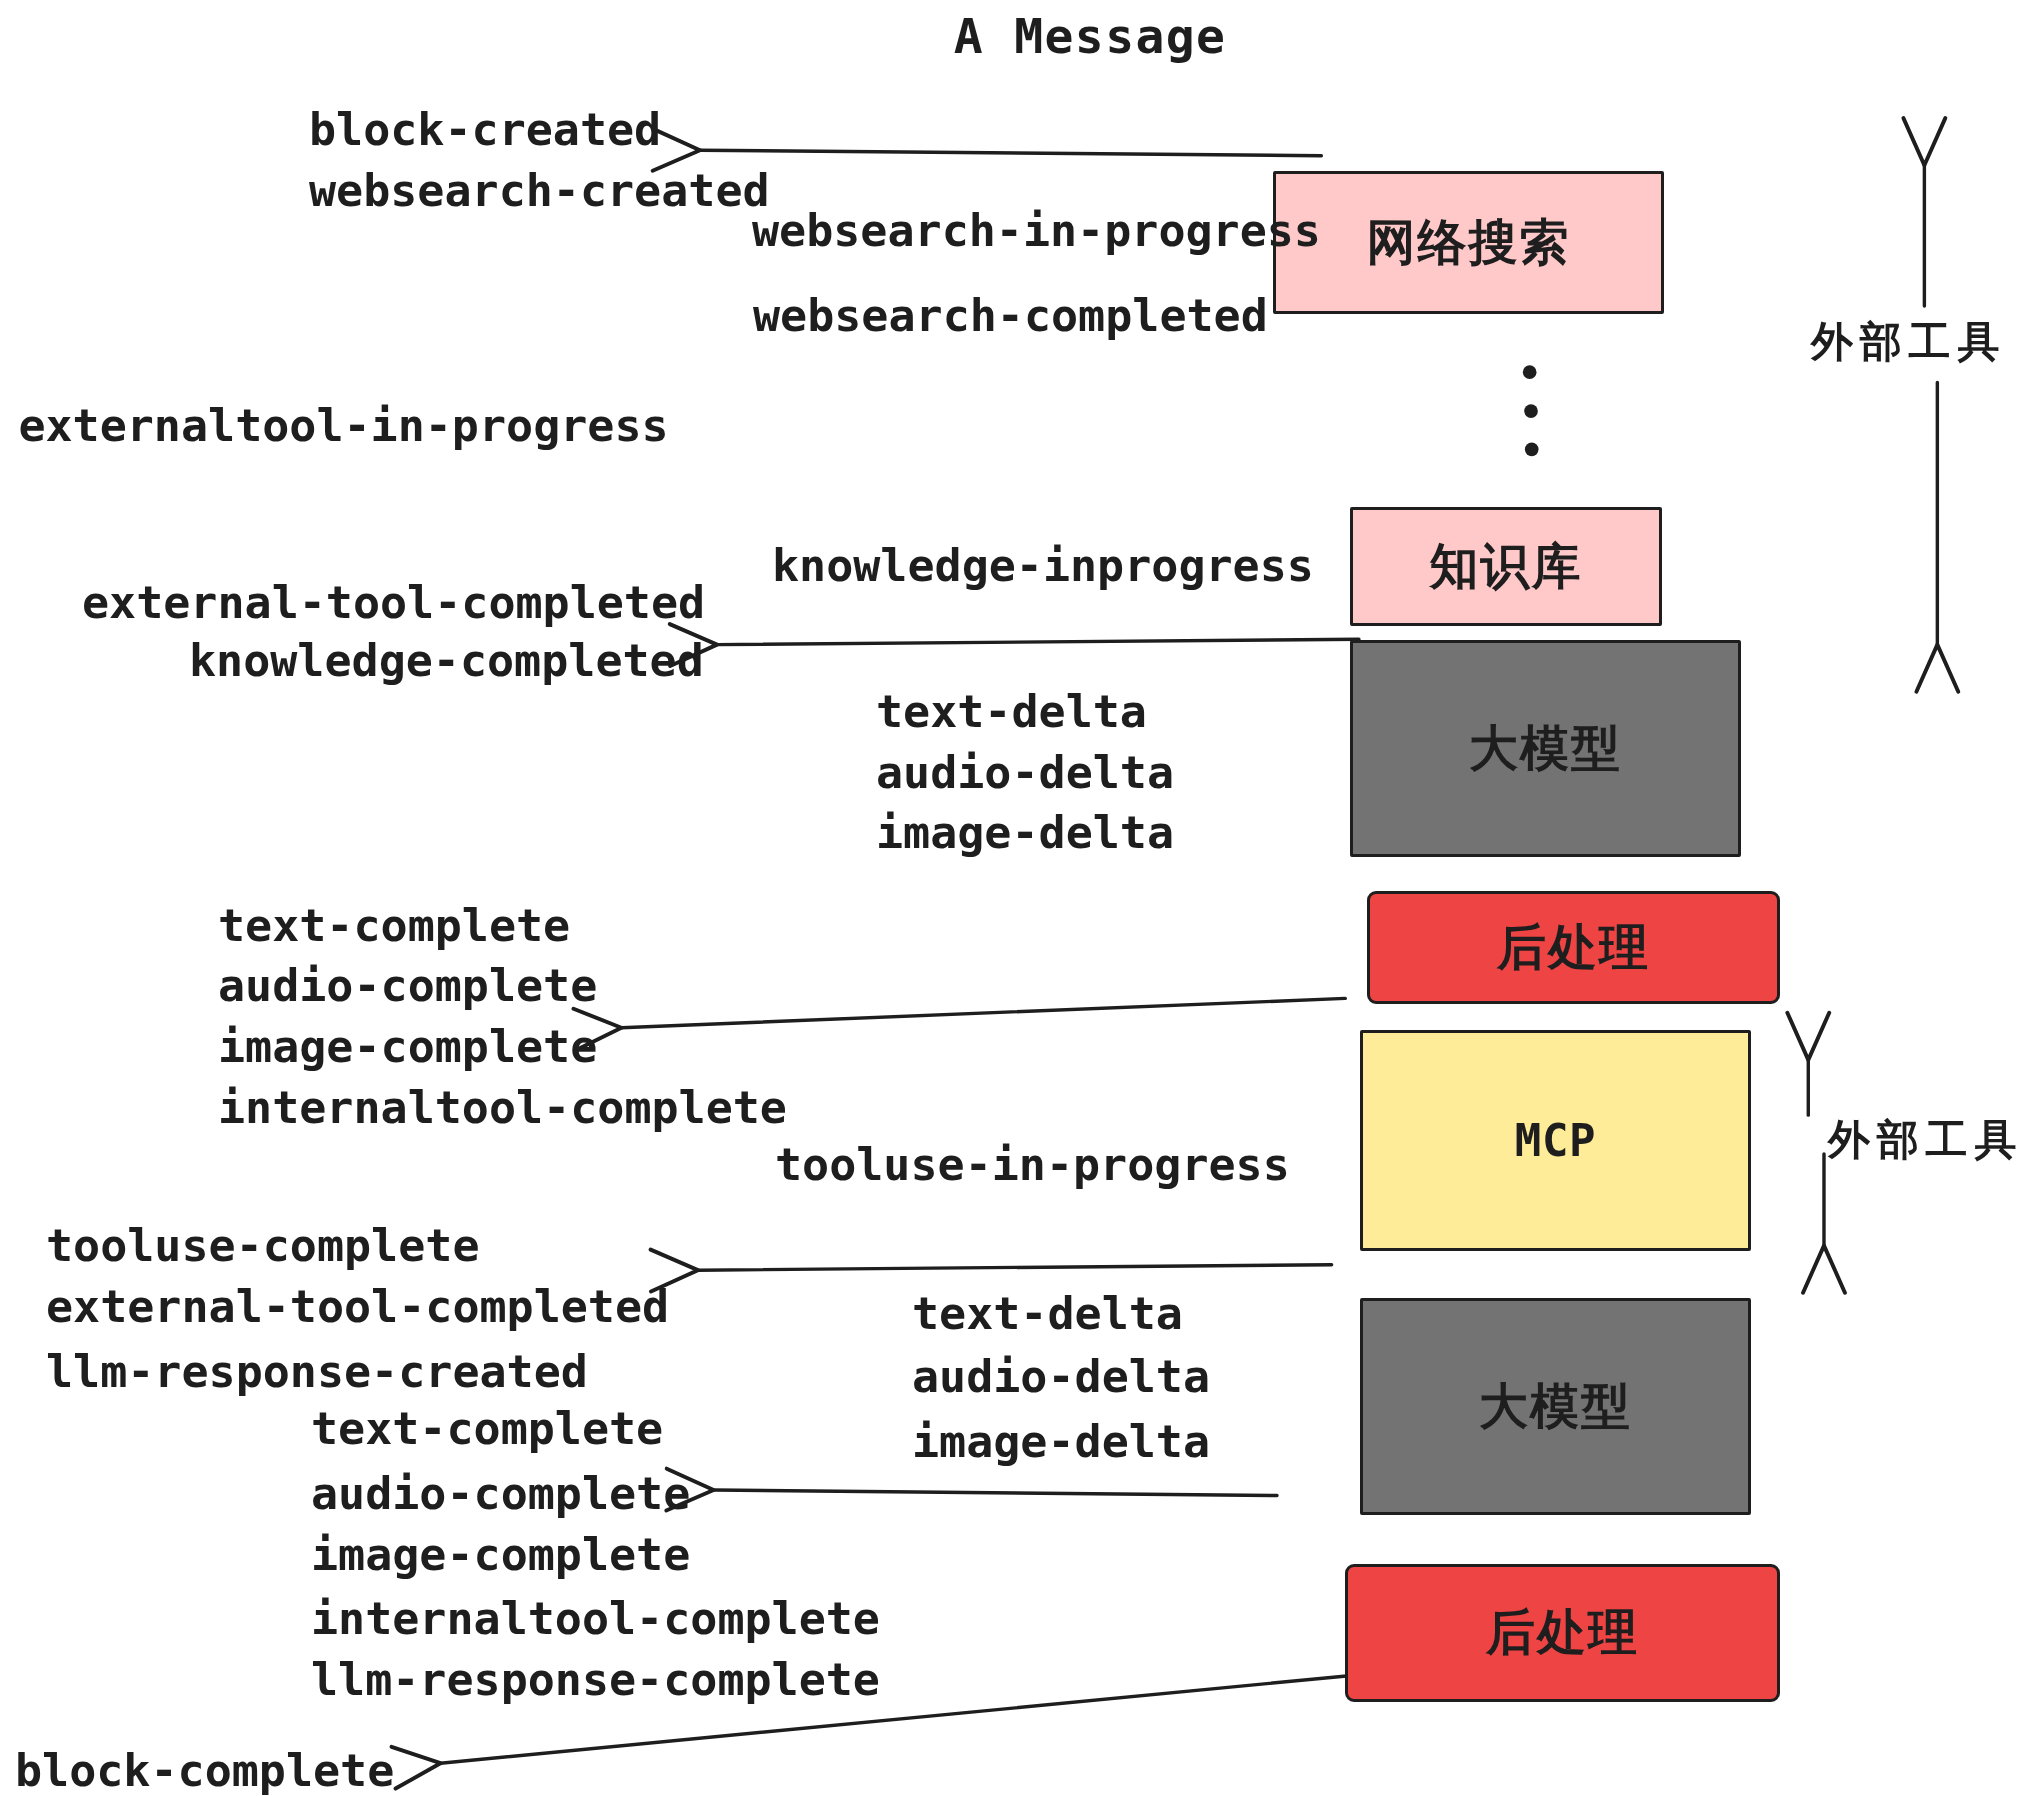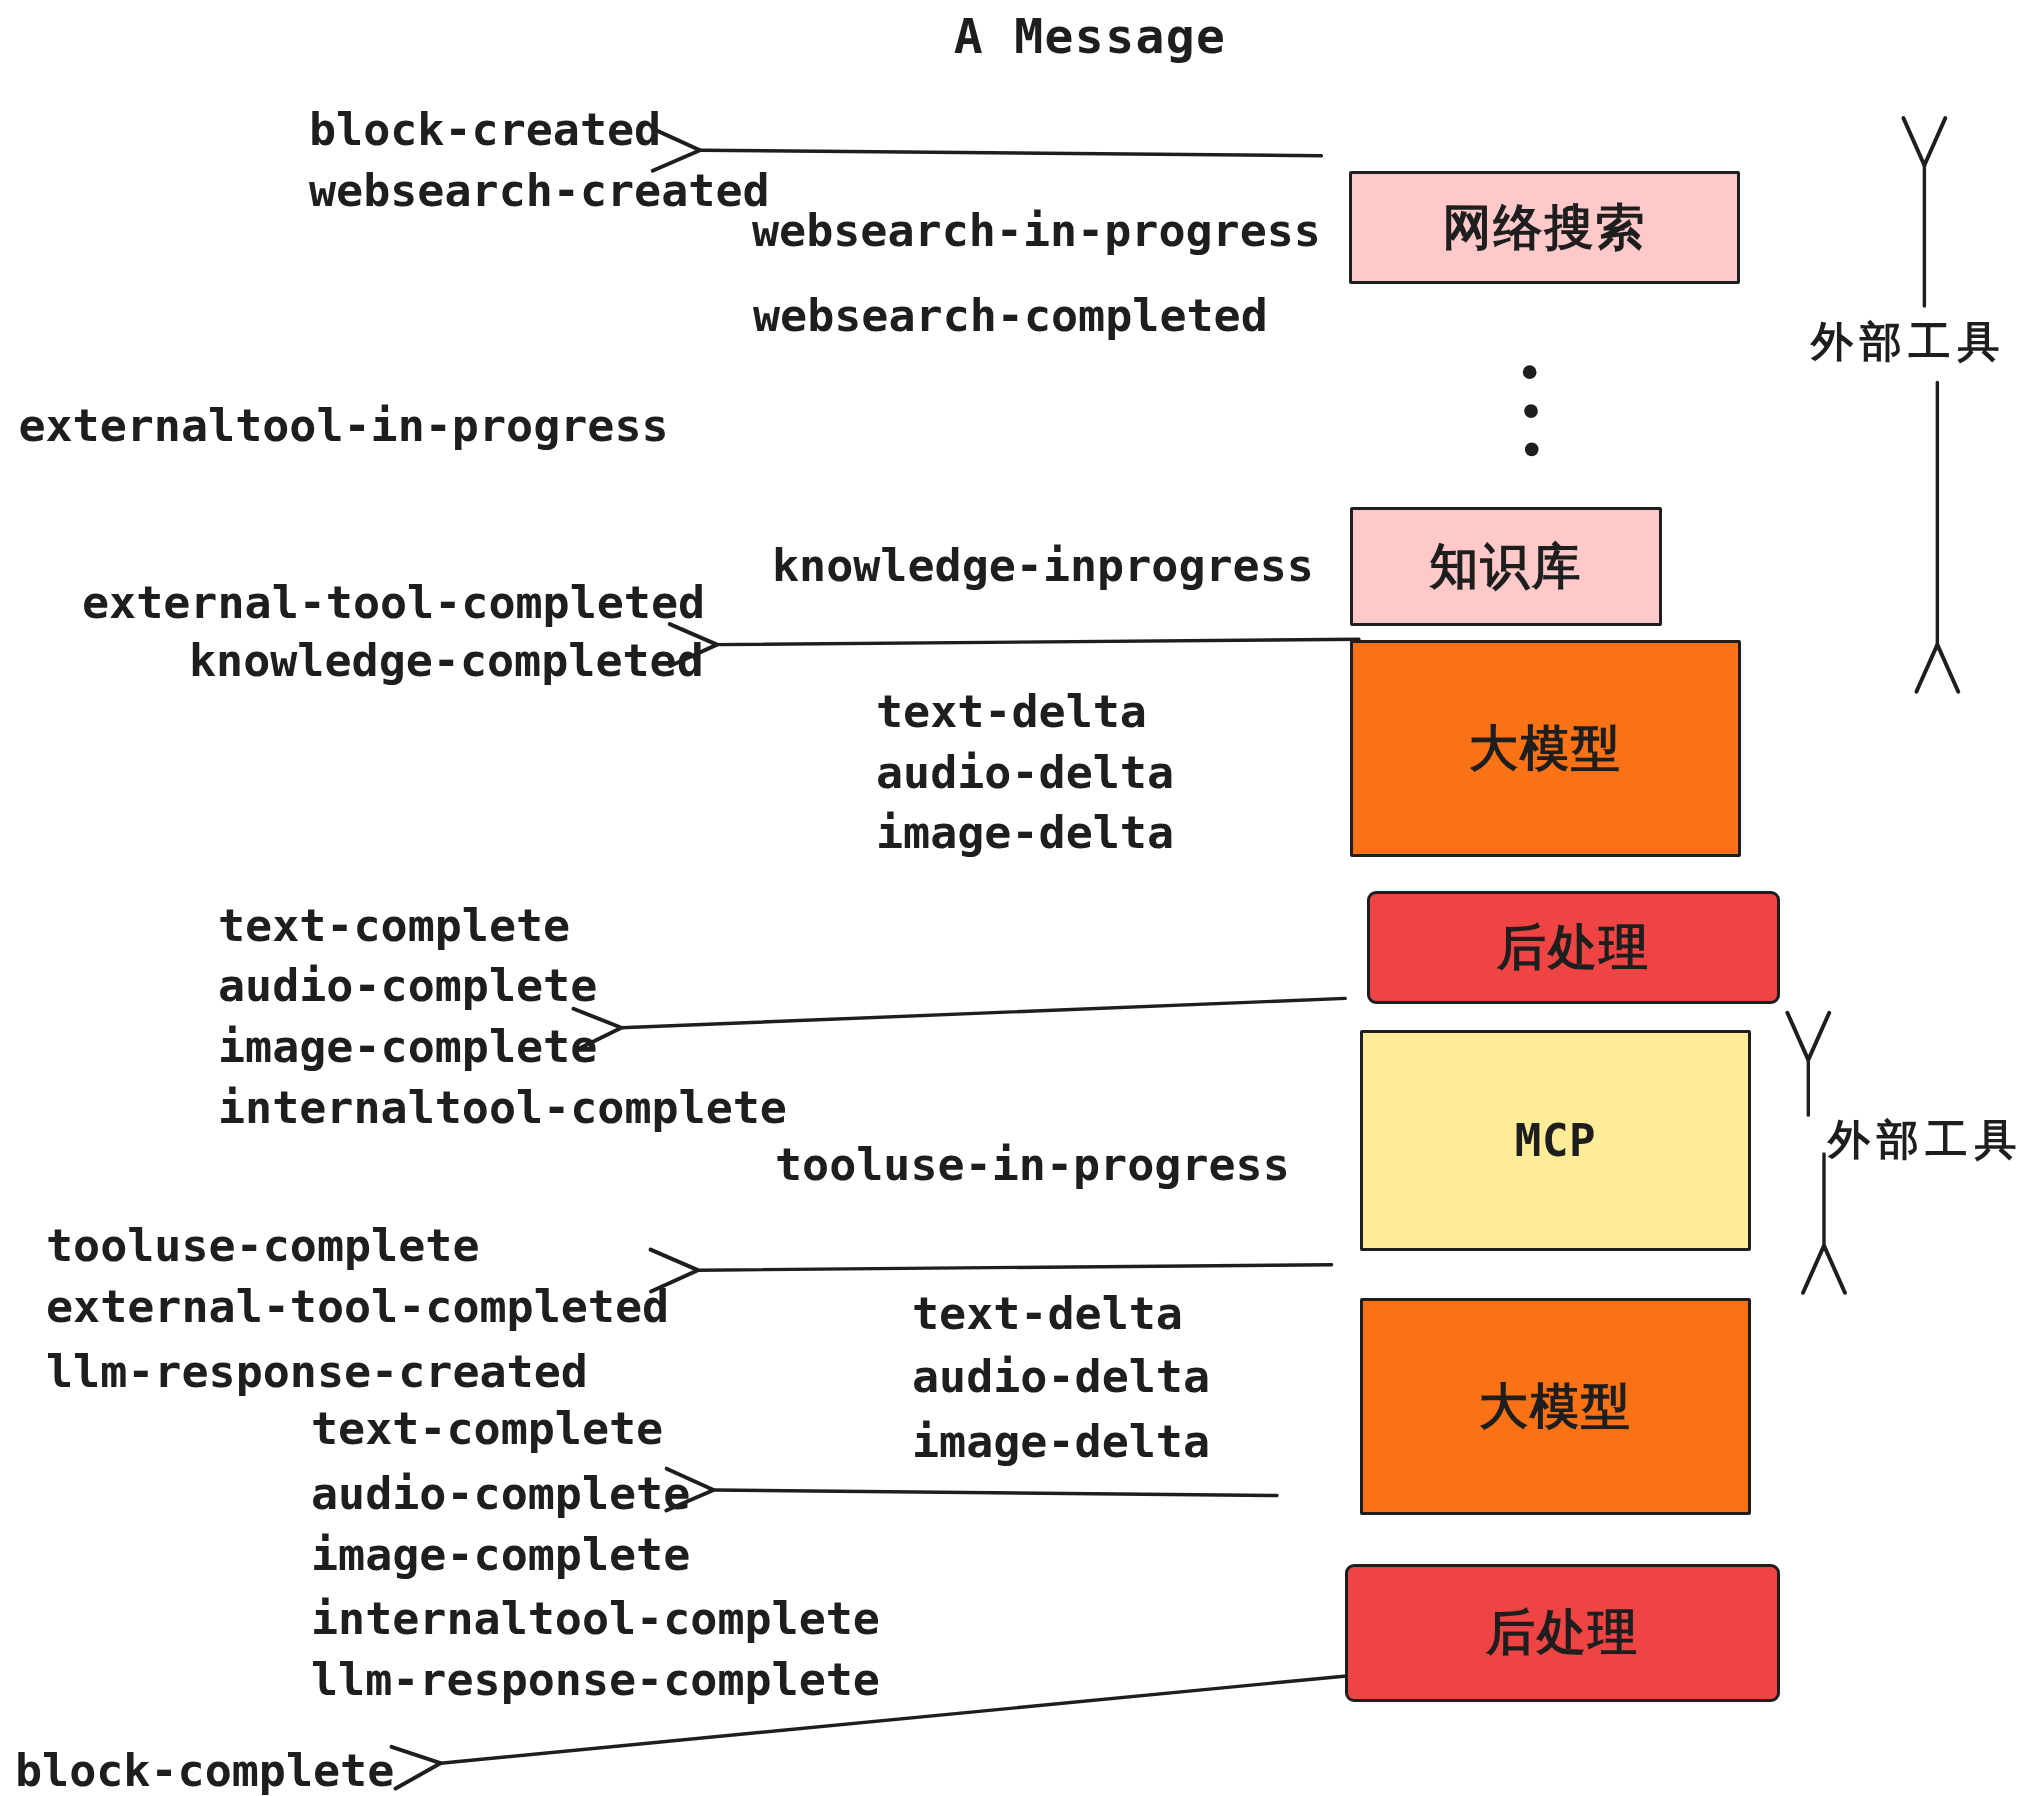--- a/index.html
+++ b/index.html
@@ -19,21 +19,21 @@
   .box{
     position:absolute;border:3.4px solid #1e1e1e;border-radius:2px;
     display:flex;align-items:center;justify-content:center;box-sizing:border-box;
   }
   .box .lbl{
     font-family:"DejaVu Sans", sans-serif;
     font-size:49px;font-weight:bold;letter-spacing:2px;white-space:nowrap;
   }
   .box.mono .lbl{font-family:"DejaVu Sans Mono", monospace;font-size:44px;letter-spacing:0.7px;}
   .fill-pink{background:#ffc9c9;}
-  .fill-green{background:#f97316;}
+  .fill-green{background:#737373;}
   .fill-yellow{background:#ffec99;}
   .fill-white{background:#ef4444;border-radius:9px;}
   .side-label{
     position:absolute;font-family:"DejaVu Sans", sans-serif;
     font-size:42px;font-weight:bold;white-space:nowrap;letter-spacing:6.8px;
   }
 </style>
 </head>
 <body>
 
@@ -65,21 +65,21 @@
 
     <g fill="#1e1e1e">
       <circle cx="2240" cy="545" r="10"></circle>
       <circle cx="2242" cy="602" r="10"></circle>
       <circle cx="2243" cy="658" r="10"></circle>
     </g>
   </svg>
 
   <div class="title" style="left:1090px;top:36px">A Message</div>
 
-  <div class="box fill-pink" style="left:1349px;top:171px;width:391px;height:113px">
+  <div class="box fill-pink" style="left:1273px;top:171px;width:391px;height:143px">
     <span class="lbl">网络搜索</span>
   </div>
 
   <div class="box fill-pink" style="left:1350px;top:507px;width:312px;height:119px">
     <span class="lbl">知识库</span>
   </div>
 
   <div class="box fill-green" style="left:1350px;top:640px;width:391px;height:217px">
     <span class="lbl">大模型</span>
   </div>

